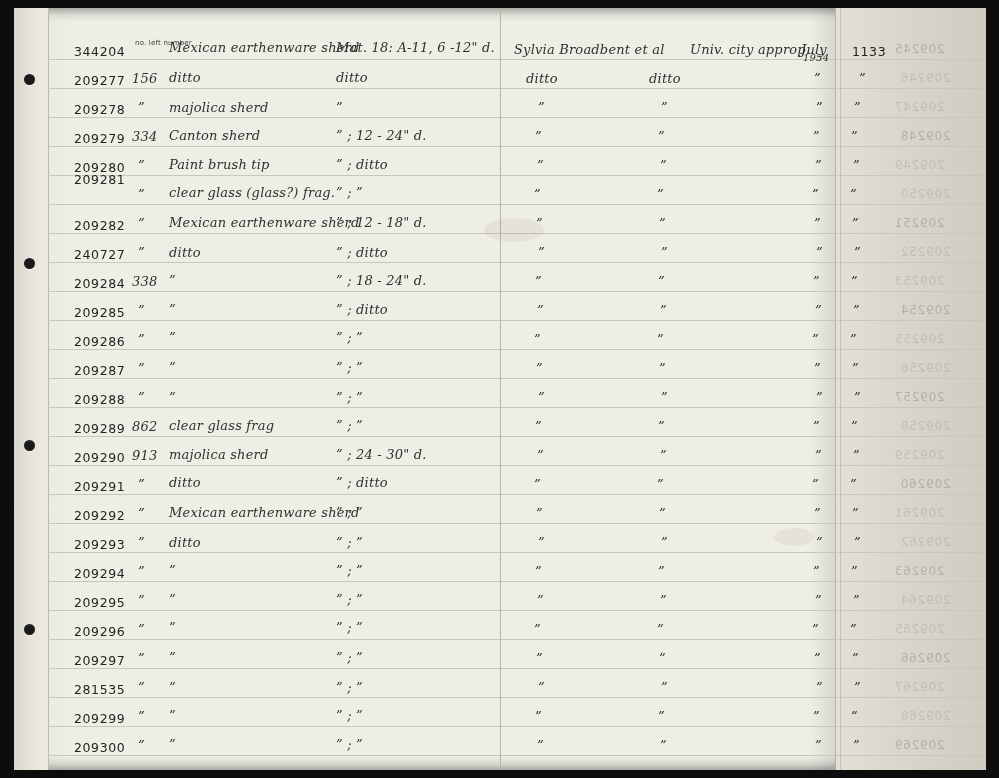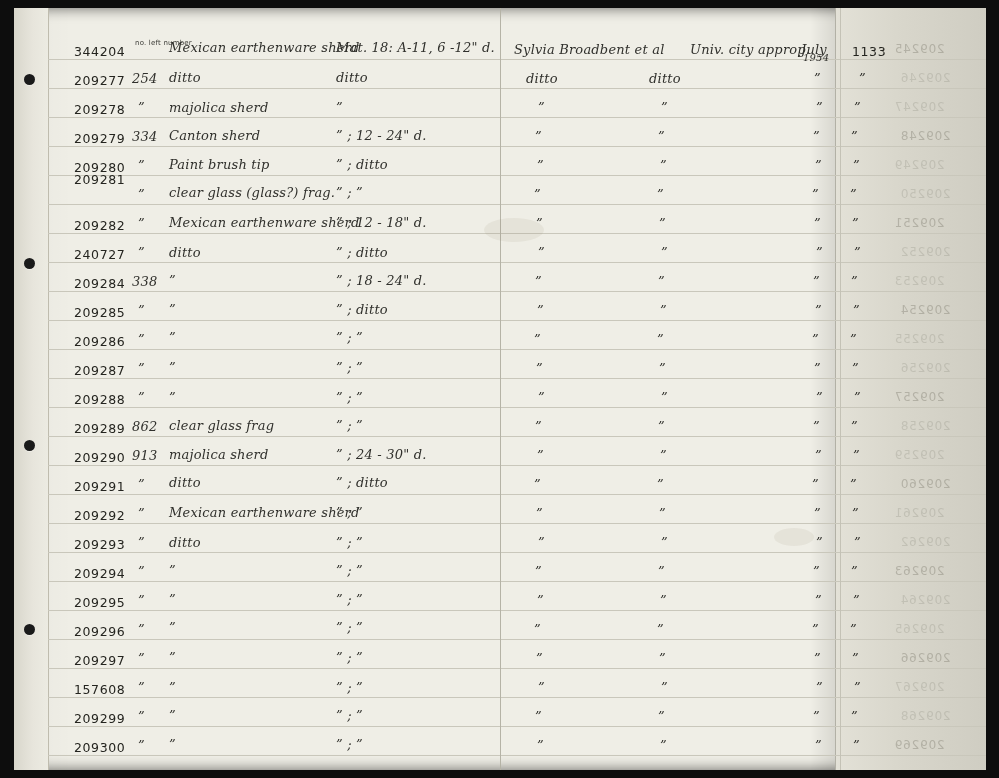--- a/index.html
+++ b/index.html
@@ -243,21 +243,21 @@
     <div id="rows">
         <div class="num" style="left: 60px; top: 36px;">344204</div>
         <div class="hand" style="left: 155px; top: 32.2px;">Mexican earthenware sherd</div>
         <div class="hand" style="left: 322px; top: 32.4px;">Mat. 18: A-11, 6 -12" d.</div>
         <div class="hand" style="left: 500px; top: 34px;">Sylvia Broadbent et al</div>
         <div class="hand" style="left: 676px; top: 34px;">Univ. city approp.</div>
         <div class="hand" style="left: 787px; top: 34px;">July</div>
         <div class="hand" style="left: 789px; top: 44px; font-size: 10px;">1954</div>
         <div class="num" style="left: 838px; top: 36px;">1133</div>
         <div class="num" style="left: 60px; top: 65px;">209277</div>
-        <div class="hand" style="left: 118px; top: 63px; font-size: 13px;">254</div>
+        <div class="hand" style="left: 118px; top: 63px; font-size: 13px;">156</div>
         <div class="hand" style="left: 155px; top: 62px;">ditto</div>
         <div class="hand" style="left: 322px; top: 62px;">ditto</div>
         <div class="hand" style="left: 512px; top: 63px;">ditto</div>
         <div class="hand" style="left: 635px; top: 63px;">ditto</div>
         <div class="hand" style="left: 800px; top: 63px;">”</div>
         <div class="hand" style="left: 845px; top: 63px;">”</div>
         <div class="num" style="left: 60px; top: 94px;">209278</div>
         <div class="hand" style="left: 124px; top: 92px; font-size: 13px;">”</div>
         <div class="hand" style="left: 155px; top: 91.8px;">majolica sherd</div>
         <div class="hand" style="left: 322px; top: 91.6px;">”</div>
@@ -410,21 +410,21 @@
         <div class="hand ditto" style="left: 798px; top: 614px;">”</div>
         <div class="hand ditto" style="left: 836px; top: 614px;">”</div>
         <div class="num" style="left: 60px; top: 645px; text-align: right;">209297</div>
         <div class="hand" style="left: 124px; top: 643px; font-size: 13px;">”</div>
         <div class="hand" style="left: 155px; top: 642px;">”</div>
         <div class="hand" style="left: 322px; top: 642px;">” ; ”</div>
         <div class="hand ditto" style="left: 522px; top: 643px;">”</div>
         <div class="hand ditto" style="left: 645px; top: 643px;">”</div>
         <div class="hand ditto" style="left: 800px; top: 643px;">”</div>
         <div class="hand ditto" style="left: 838px; top: 643px;">”</div>
-        <div class="num" style="left: 60px; top: 674px;">157608</div>
+        <div class="num" style="left: 60px; top: 674px;">281535</div>
         <div class="hand" style="left: 124px; top: 672px; font-size: 13px;">”</div>
         <div class="hand" style="left: 155px; top: 671.8px;">”</div>
         <div class="hand" style="left: 322px; top: 671.6px;">” ; ”</div>
         <div class="hand ditto" style="left: 524px; top: 672px;">”</div>
         <div class="hand ditto" style="left: 647px; top: 672px;">”</div>
         <div class="hand ditto" style="left: 802px; top: 672px;">”</div>
         <div class="hand ditto" style="left: 840px; top: 672px;">”</div>
         <div class="num" style="left: 60px; top: 703px;">209299</div>
         <div class="hand" style="left: 124px; top: 701px; font-size: 13px;">”</div>
         <div class="hand" style="left: 155px; top: 699.6px;">”</div>

